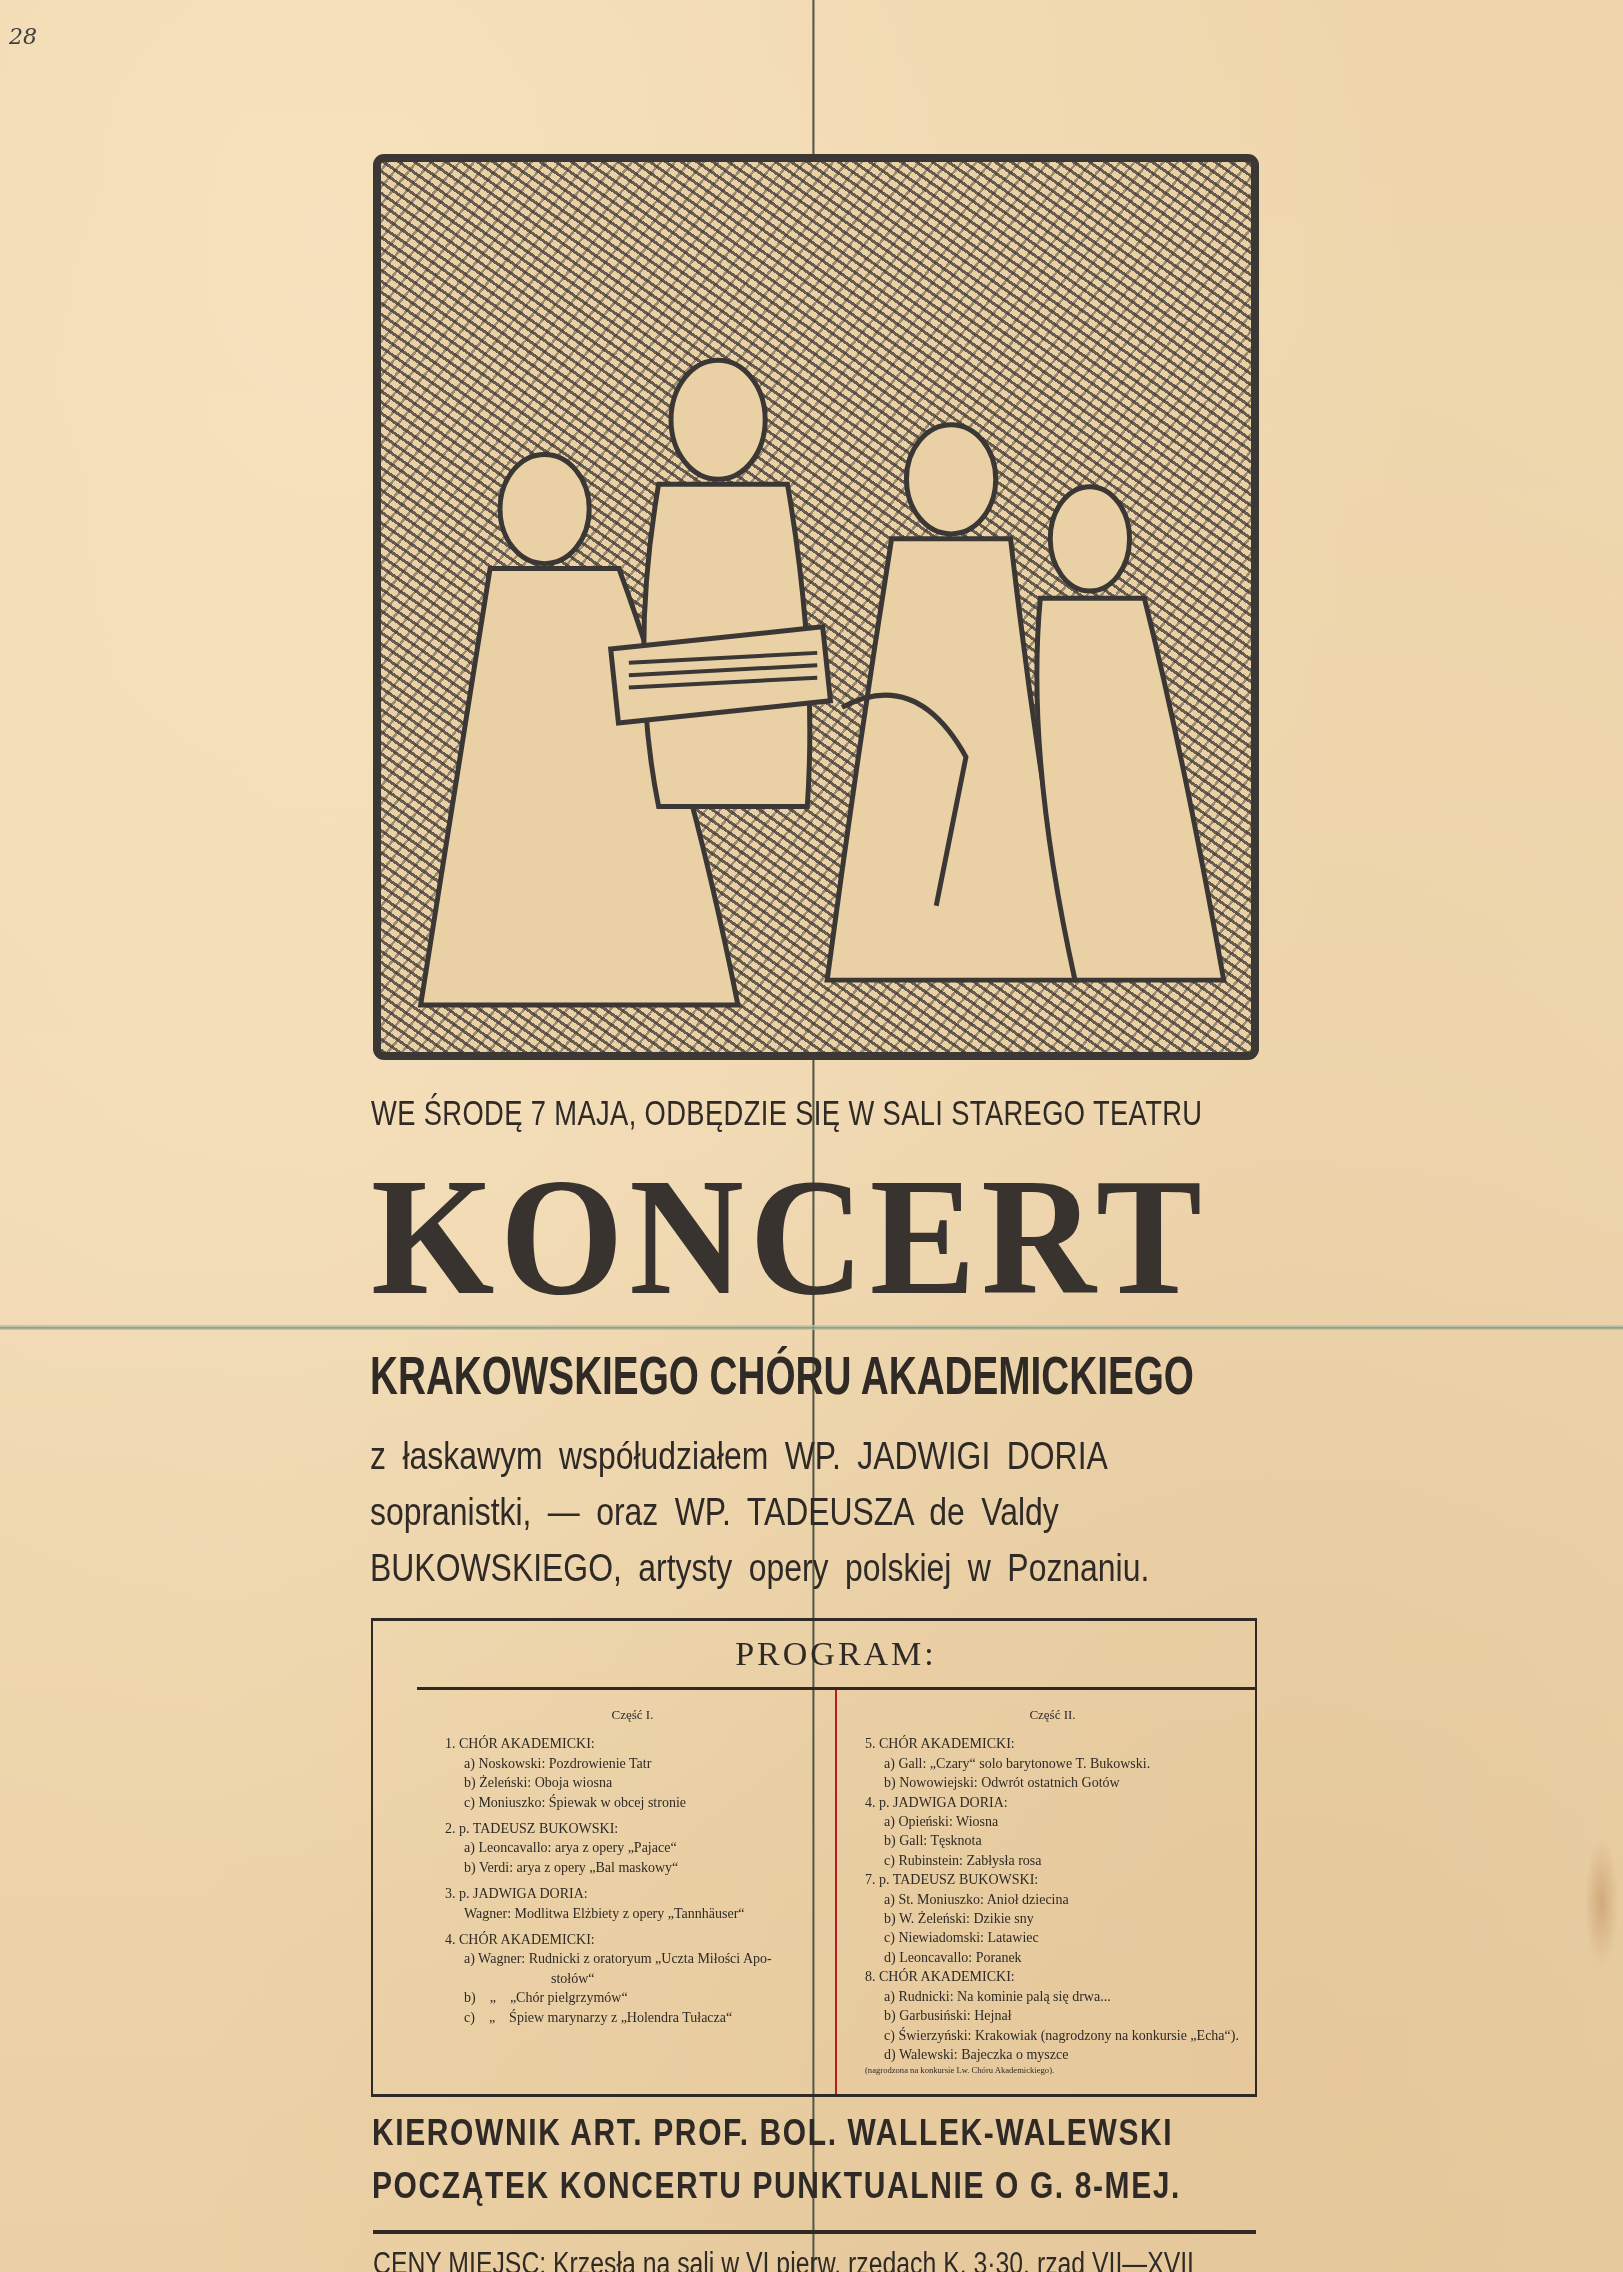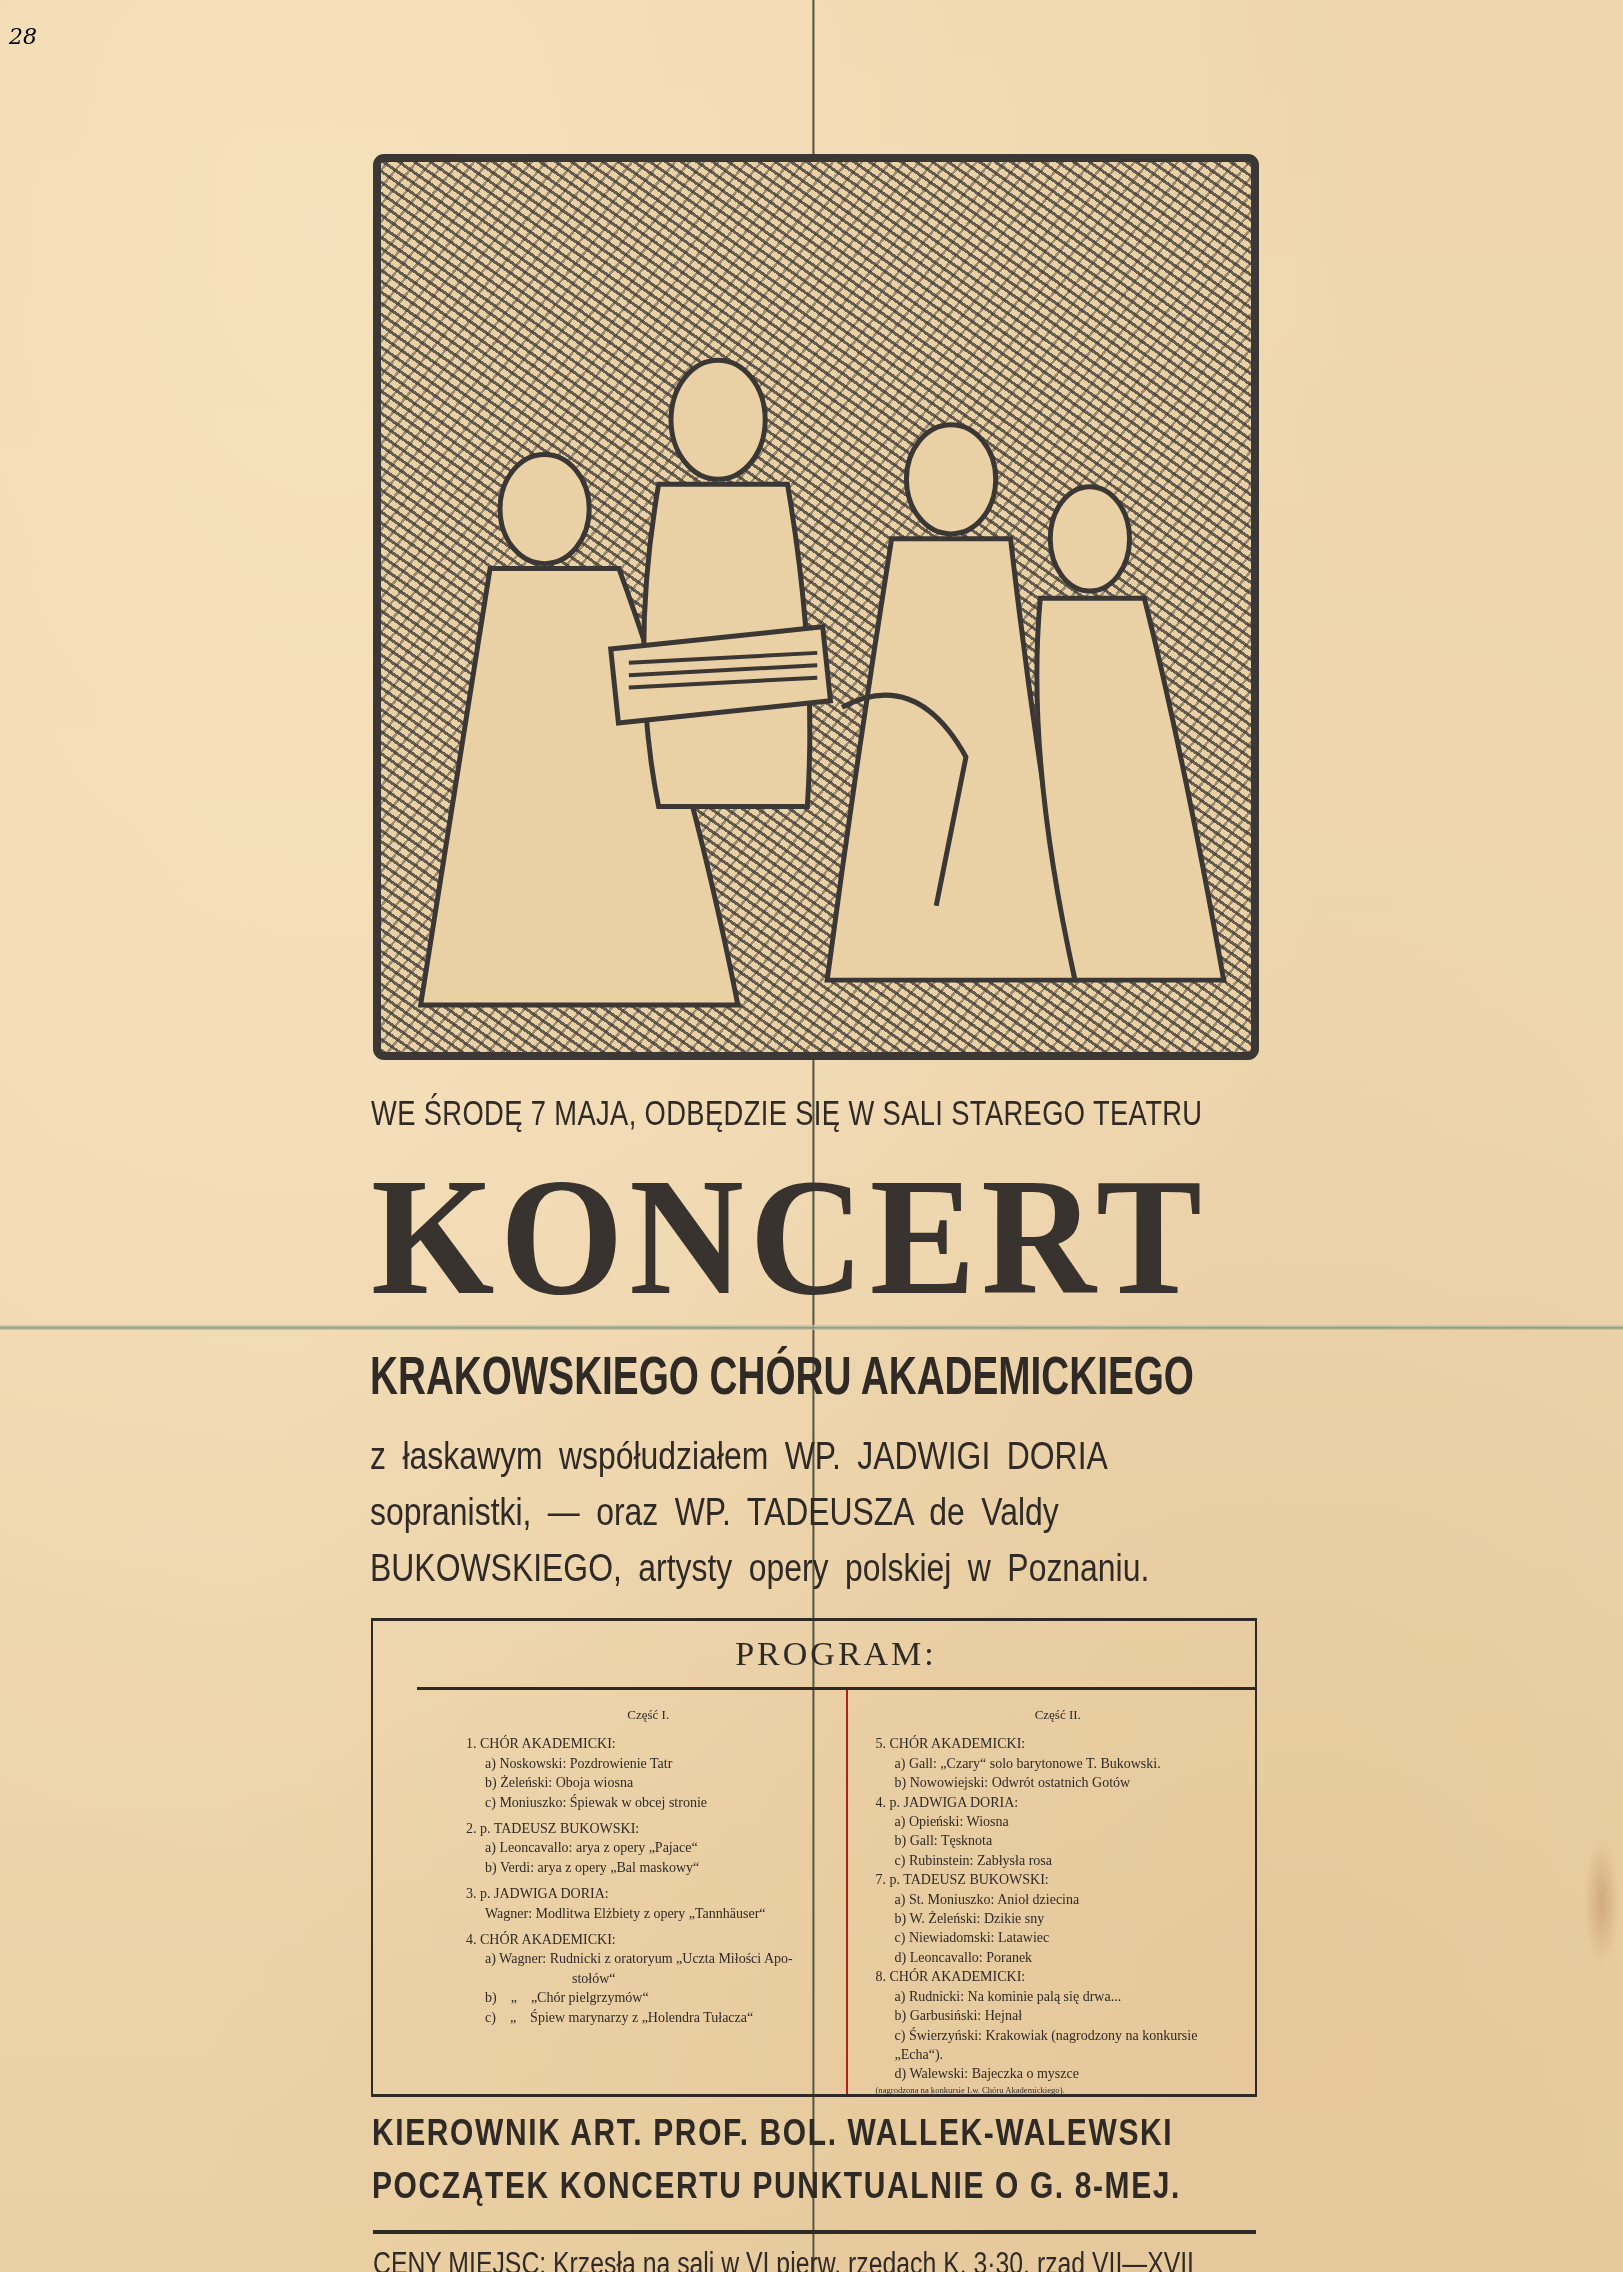--- a/index.html
+++ b/index.html
@@ -27,21 +27,21 @@
     background: linear-gradient(180deg, #d8c4a0, #9fb8a4 35%, #6b8a77 55%, #e0c9a3);
     opacity: 0.8;
   }
   .stain {
     position: absolute; right: 5px; top: 1837px; width: 35px; height: 131px;
     background: radial-gradient(ellipse, rgba(180,130,80,0.45), transparent 70%);
   }
   .pencil {
     position: absolute; left: 9px; top: 24px;
     font-family: "DejaVu Serif", serif; font-style: italic;
-    font-size: 22px; color: #000000;
+    font-size: 22px; color: #404040;
   }
   .woodcut {
     position: absolute; left: 373px; top: 154px; width: 886px; height: 906px;
     border: 8px solid #3a3734; border-radius: 11px; box-sizing: border-box;
     background:
       repeating-linear-gradient(35deg, rgba(58,55,52,0.75) 0 3px, transparent 3px 9px),
       repeating-linear-gradient(-50deg, rgba(58,55,52,0.45) 0 2.5px, transparent 2.5px 11px),
       #e9d0a5;
     overflow: hidden;
   }
@@ -80,21 +80,21 @@
     border: 2px solid #2f2a26; border-top-width: 3.5px; border-bottom-width: 3.5px;
     box-sizing: border-box;
     padding-left: 44px;
   }
   .program-head {
     height: 66px; border-bottom: 3.5px solid #2f2a26;
     display: flex; align-items: center; justify-content: center;
     font-family: "Liberation Serif", serif;
     font-size: 34px; letter-spacing: 3px;
   }
-  .cols { display: flex; height: calc(100% - 69px); margin-left: 21px; }
+  .cols { display: flex; height: calc(100% - 69px); }
   .col { flex: 1; padding: 15px 15px 0 28px; box-sizing: border-box; font-size: 14px; line-height: 19.4px; }
   .col + .col { border-left: 2px solid #b91c1c; }
   .part-label { text-align: center; font-size: 13px; margin-bottom: 10px; }
   .item-head { margin-top: 7px; }
   .sub { padding-left: 19px; }
   .sub.cont { padding-left: 106px; }
   .note { font-size: 14px; }
   .note-line { text-align: left; font-size: 8.6px; padding-right: 20px; line-height: 12px; }
   .col2 .item-head { margin-top: 0; }
   .footer1, .footer2 {

